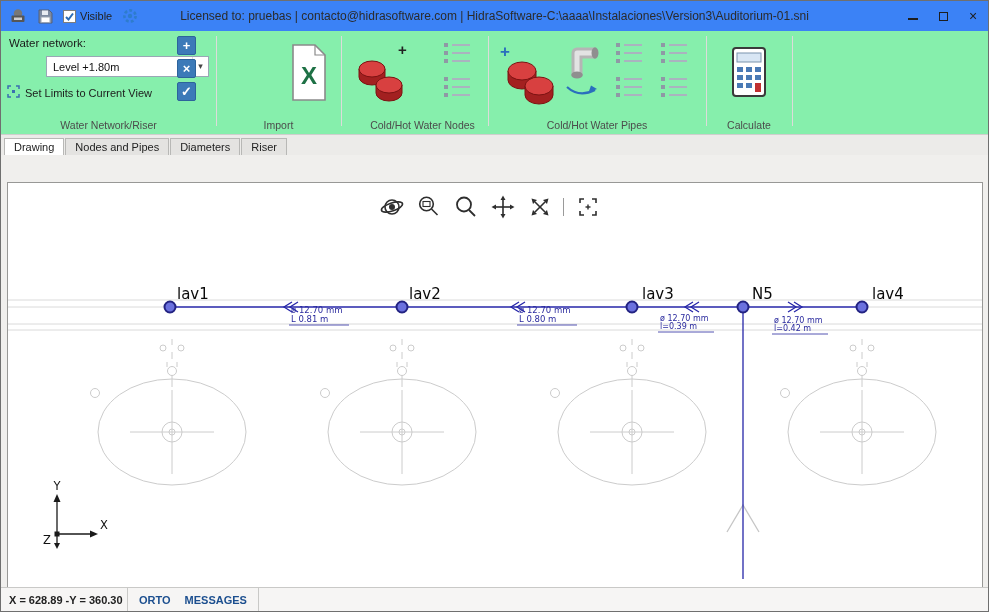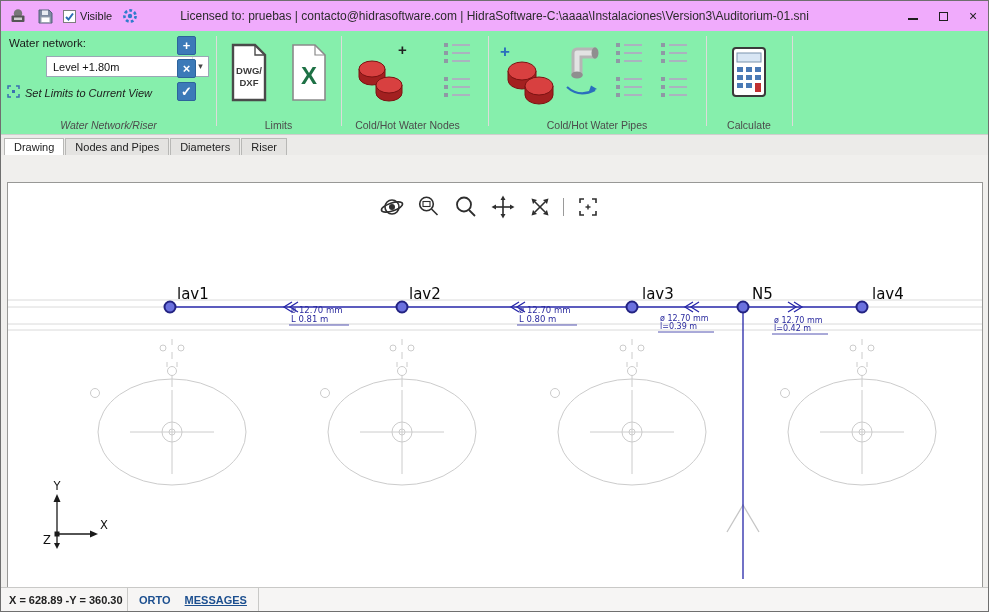--- a/index.html
+++ b/index.html
@@ -1,21 +1,21 @@
 <!DOCTYPE html>
 <html><head>
 <meta charset="utf-8">
 <style>
   *{margin:0;padding:0;box-sizing:border-box;}
   html,body{background:#9a9a9a;}
   body{font-family:"Liberation Sans",sans-serif;}
   #window{width:989px;height:612px;background:#f0efed;position:relative;overflow:hidden;border:1px solid #6f6f6f;}
 
   
-  .titlebar{height:30px;background:#f0abfc;display:flex;align-items:center;position:relative;}
+  .titlebar{height:30px;background:#3b82f6;display:flex;align-items:center;position:relative;}
   .tb-left{display:flex;align-items:center;gap:9px;padding-left:8px;z-index:2;}
   .tb-icon{display:inline-flex;align-items:center;justify-content:center;width:18px;height:18px;}
   .visible-check{display:inline-flex;align-items:center;gap:4px;font-size:11px;color:#222;}
   .cbx{width:13px;height:13px;background:#fff;border:1px solid #7d7d7d;display:inline-flex;align-items:center;justify-content:center;}
   .tb-title{position:absolute;left:0;right:0;text-align:center;font-size:12px;color:#2b2b2b;pointer-events:none;}
   .tb-controls{margin-left:auto;display:flex;z-index:2;}
   .winbtn{width:30px;height:29px;display:flex;align-items:center;justify-content:center;font-size:14px;color:#1e1e1e;}
   .min-glyph{width:10px;border-bottom:2px solid #1e1e1e;height:2px;margin-top:6px;}
   .max-glyph{width:9px;height:9px;border:1.4px solid #1e1e1e;}
 
@@ -26,21 +26,21 @@
   .rtab.selected{background:#f7f6f4;color:#1a66ad;border:1px solid #d4d3d1;border-bottom:none;}
 
   
   .ribbon{height:104px;background:#86efac;position:relative;border-bottom:1px solid #cfcfcd;}
   .rib-sep{position:absolute;top:5px;height:90px;width:1px;background:#dcdcda;}
   .grp-label{position:absolute;bottom:3px;font-size:10.5px;color:#4c4c4c;text-align:center;}
   .wn-label{position:absolute;left:8px;top:6px;font-size:11.5px;color:#1a1a1a;}
   .combo{position:absolute;left:4px;top:25px;width:163px;height:21px;background:#fff;border:1px solid #9aa7b5;display:flex;align-items:center;font-size:11px;color:#111;margin-left:41px;}
   .combo-text{flex:1;padding-left:6px;}
   .combo-arrow{width:16px;text-align:center;color:#444;font-size:9px;border-left:1px solid #e2e2e2;line-height:19px;}
-  .setlimits{position:absolute;left:3px;top:51px;height:21px;display:flex;align-items:center;gap:5px;font-size:11px;color:#1c1c1c;padding:0 3px;font-style:italic;}
+  .setlimits{position:absolute;left:3px;top:51px;height:21px;display:flex;align-items:center;gap:5px;font-size:11px;color:#1c1c1c;padding:0 3px;}
   .bluebtn{position:absolute;left:176px;width:19px;height:19px;background:#3c7ab8;border:1px solid #2d639b;border-radius:2px;color:#fff;font-size:13px;font-weight:700;display:flex;align-items:center;justify-content:center;line-height:1;}
   .ribbon-btn{position:absolute;top:6px;width:54px;height:72px;display:flex;align-items:center;justify-content:center;}
   .list-btn{position:absolute;width:36px;height:32px;display:flex;align-items:center;justify-content:center;}
   .dwgtxt{font-size:9.5px;font-weight:700;fill:#3b3b3b;text-anchor:middle;font-family:"Liberation Sans",sans-serif;}
   .xltxt{font-size:24px;font-weight:700;fill:#1e7145;text-anchor:middle;font-family:"Liberation Sans",sans-serif;}
   .plusdark{font-size:15px;font-weight:700;fill:#222;font-family:"Liberation Sans",sans-serif;}
   .plusblue{font-size:17px;font-weight:700;fill:#2a6fbd;font-family:"Liberation Sans",sans-serif;}
 
   
   .doctabs{height:20px;background:#ecebe9;display:flex;align-items:flex-end;padding-left:3px;}
@@ -65,21 +65,21 @@
   .sinkstroke{fill:none;stroke:#cccccc;stroke-width:1;}
   .node{fill:#6b71de;stroke:#232382;stroke-width:2;}
   .axis{stroke:#1a1a1a;stroke-width:1.3;fill:none;}
   .brk{stroke:#c6c6c6;stroke-width:1.3;fill:none;}
 
   
   .statusbar{position:absolute;left:0;right:0;bottom:0;height:24px;background:#f6f5f4;border-top:1px solid #c9c9c7;display:flex;align-items:center;font-size:11px;}
   .sb-coords{width:126px;padding-left:8px;color:#222;font-weight:700;}
   .sb-sep{width:1px;height:24px;background:#c9c9c7;}
   .sb-orto{padding:0 11px;color:#1c4f8f;font-weight:700;}
-  .sb-msg{padding:0 11px 0 3px;color:#1c4f8f;font-weight:700;text-decoration:underline;}
+  .sb-msg{padding:0 11px 0 3px;color:#1c4f8f;font-weight:700;}
   .sb-hint{padding:0 10px 0 8px;color:#141414;height:24px;line-height:24px;border-right:1px solid #c9c9c7;}
 </style>
 </head>
 <body>
 
 <div id="window">
 
   <div class="titlebar">
     <div class="tb-left">
       <span class="tb-icon">
@@ -139,28 +139,20 @@
           </svg>
       </span>
       <span>Set Limits to Current View</span>
     </div>
     <div class="bluebtn" style="top:5px;">+</div>
     <div class="bluebtn" style="top:28px;">×</div>
     <div class="bluebtn" style="top:51px;">✓</div>
 
     <div class="rib-sep" style="left:215px;"></div>
 
-    <div class="ribbon-btn" style="left:220px;">
-      <svg width="40" height="60" viewBox="0 0 40 60">
-        <path d="M5,2 L27,2 L37,12 L37,57 L5,57 Z" fill="#ffffff" stroke="#4a4a4a" stroke-width="2.4"></path>
-        <path d="M27,2 L27,12 L37,12" fill="none" stroke="#4a4a4a" stroke-width="1.4"></path>
-        <text x="21" y="31" class="dwgtxt">DWG/</text>
-        <text x="21" y="43" class="dwgtxt">DXF</text>
-      </svg>
-    </div>
     <div class="ribbon-btn" style="left:280px;">
       <svg width="42" height="60" viewBox="0 0 42 60">
         <path d="M6,2 L28,2 L38,12 L38,57 L6,57 Z" fill="#ffffff" stroke="#8a8a8a" stroke-width="1.6"></path>
         <path d="M28,2 L28,12 L38,12" fill="none" stroke="#8a8a8a" stroke-width="1.2"></path>
         <text x="22" y="41" class="xltxt">X</text>
       </svg>
     </div>
 
     <div class="rib-sep" style="left:340px;"></div>
 
@@ -303,23 +295,23 @@
             <rect x="28" y="31" width="6" height="5"></rect>
           <rect x="10" y="39" width="6" height="5"></rect>
             <rect x="19" y="39" width="6" height="5"></rect>
         </g>
         <rect x="28" y="39" width="6" height="9" fill="#c03030"></rect>
       </svg>
     </div>
 
     <div class="rib-sep" style="left:791px;"></div>
 
-    <div class="grp-label" style="left:0;width:215px;font-style:italic;">Water Network/Riser</div>
-    <div class="grp-label" style="left:215px;width:125px;">Limits</div>
-    <div class="grp-label" style="left:333px;width:147px;">Cold/Hot Water Nodes</div>
+    <div class="grp-label" style="left:0;width:215px;">Water Network/Riser</div>
+    <div class="grp-label" style="left:215px;width:125px;">Import</div>
+    <div class="grp-label" style="left:348px;width:147px;">Cold/Hot Water Nodes</div>
     <div class="grp-label" style="left:487px;width:218px;">Cold/Hot Water Pipes</div>
     <div class="grp-label" style="left:705px;width:86px;">Calculate</div>
   </div>
 
   <div class="doctabs">
     <div class="dtab selected">Drawing</div>
     <div class="dtab">Nodes and Pipes</div>
     <div class="dtab">Diameters</div>
     <div class="dtab">Riser</div>
   </div>

